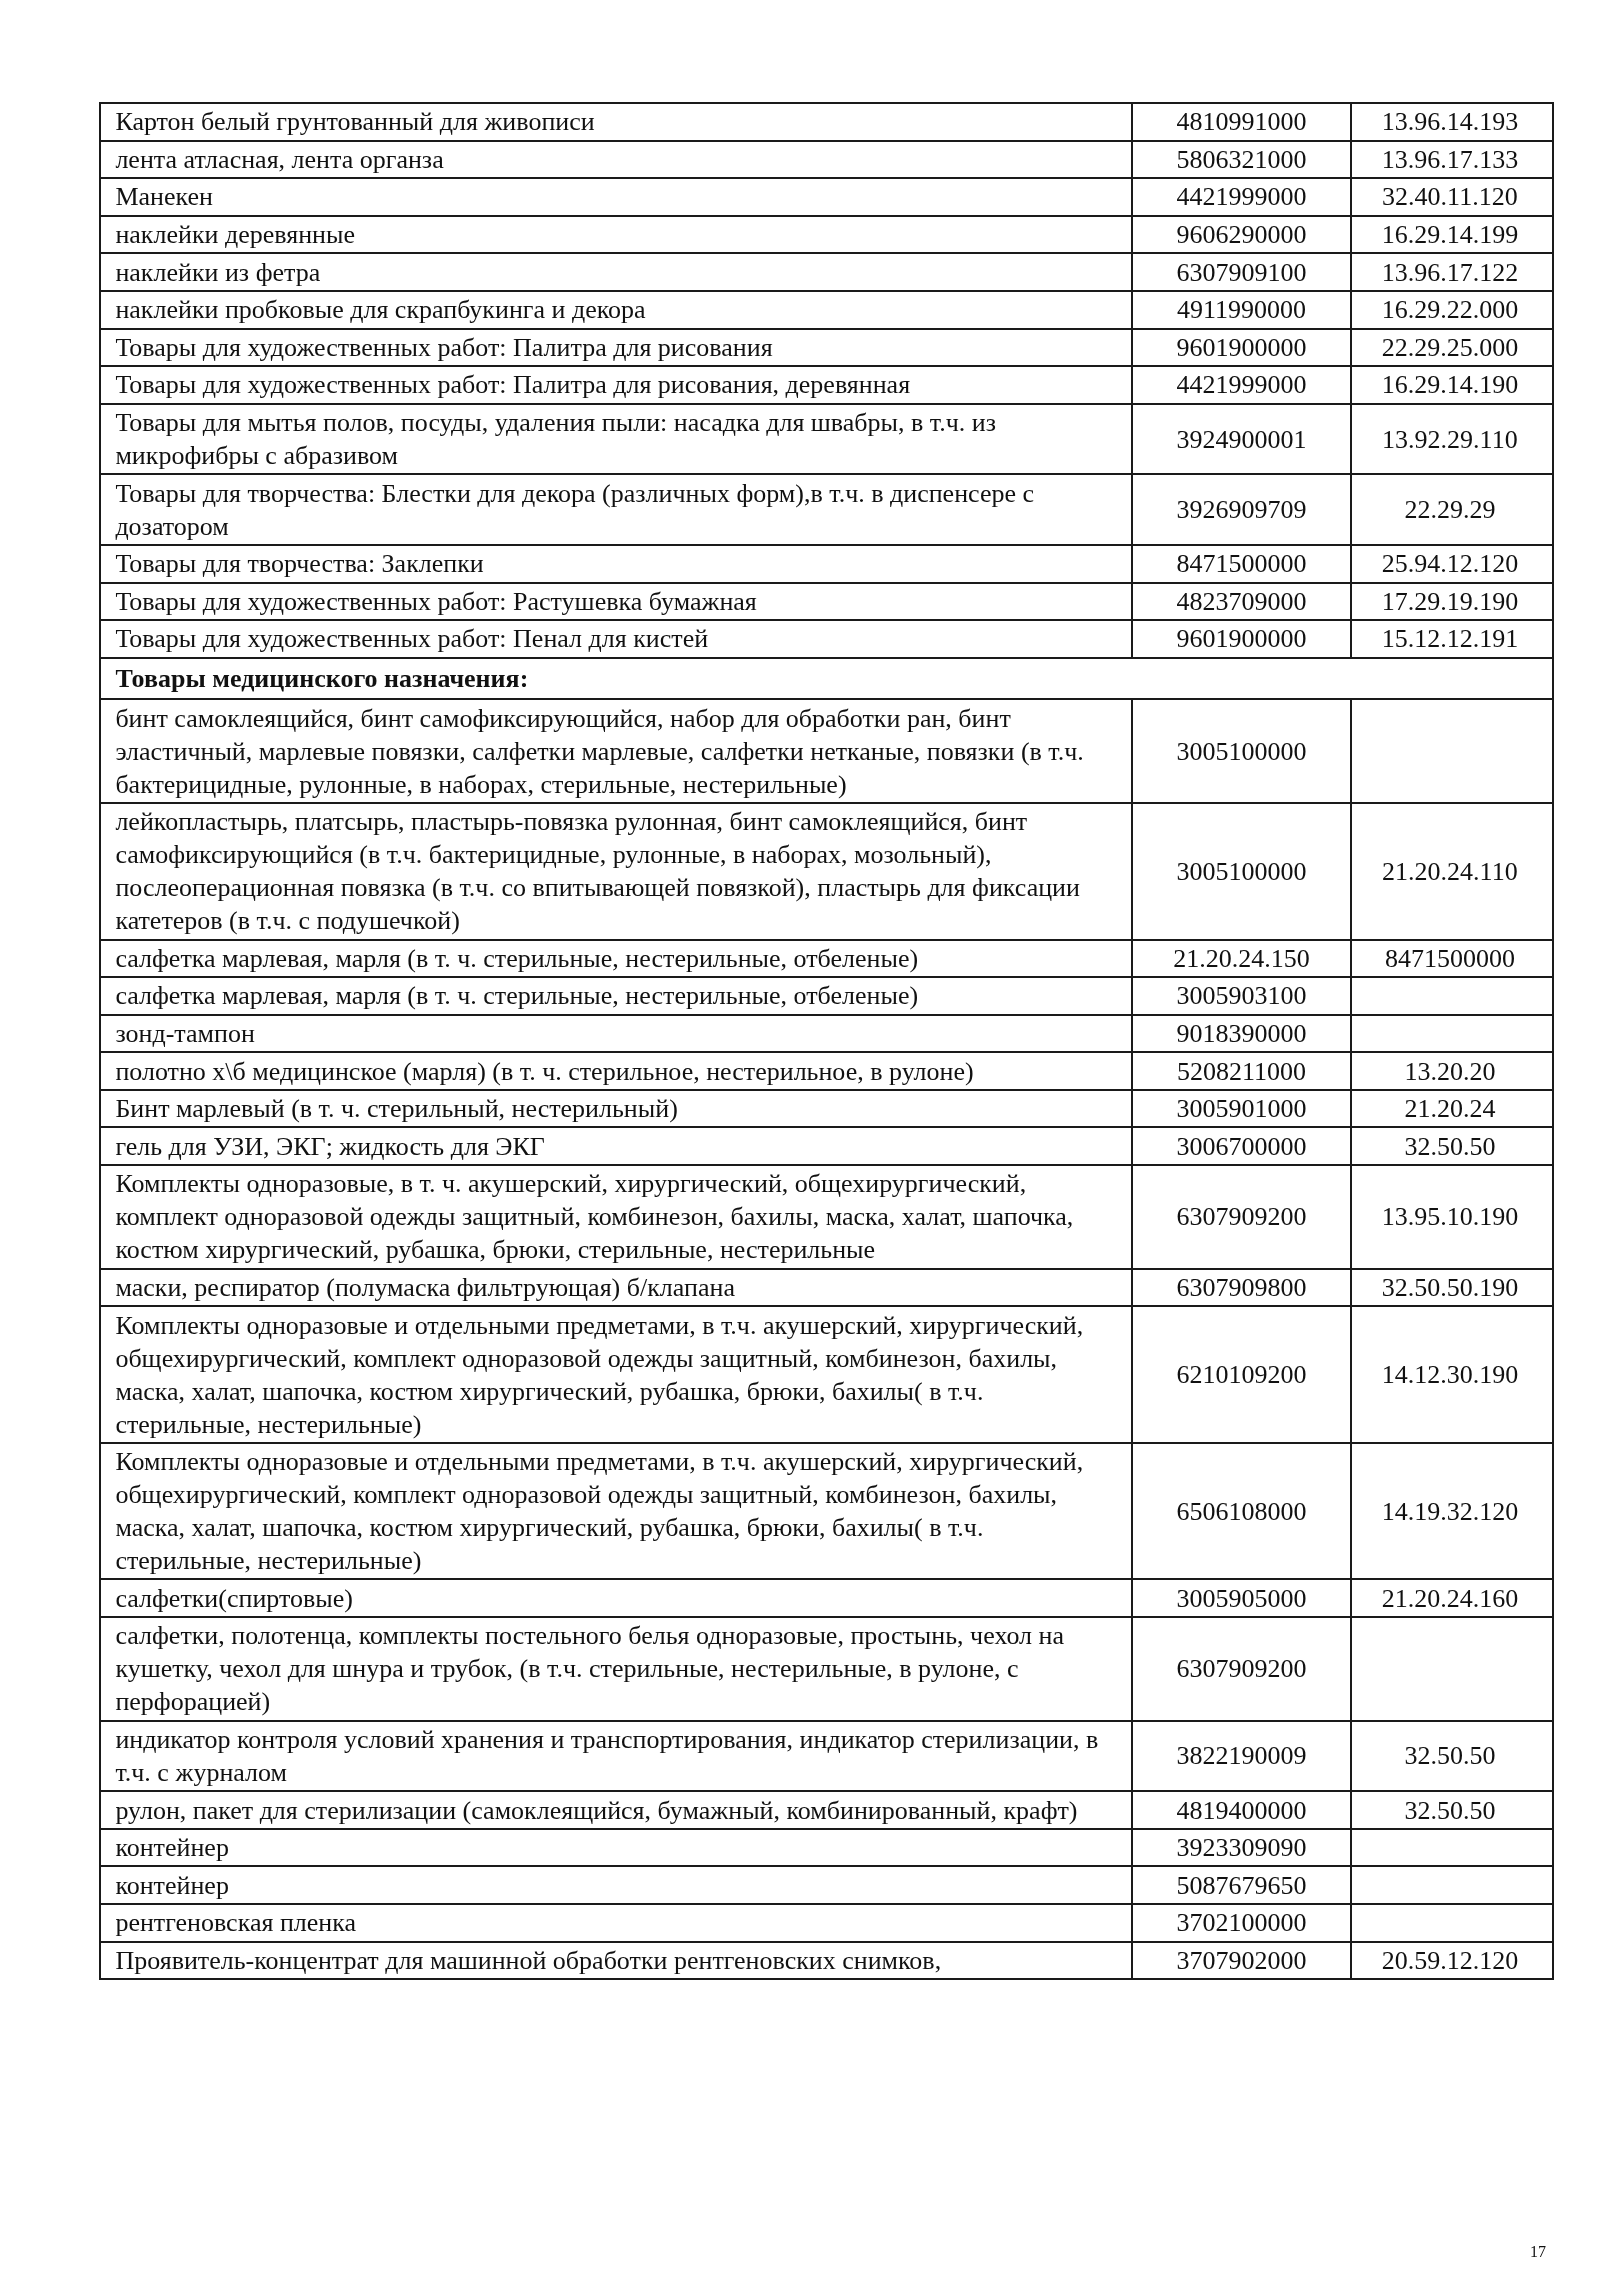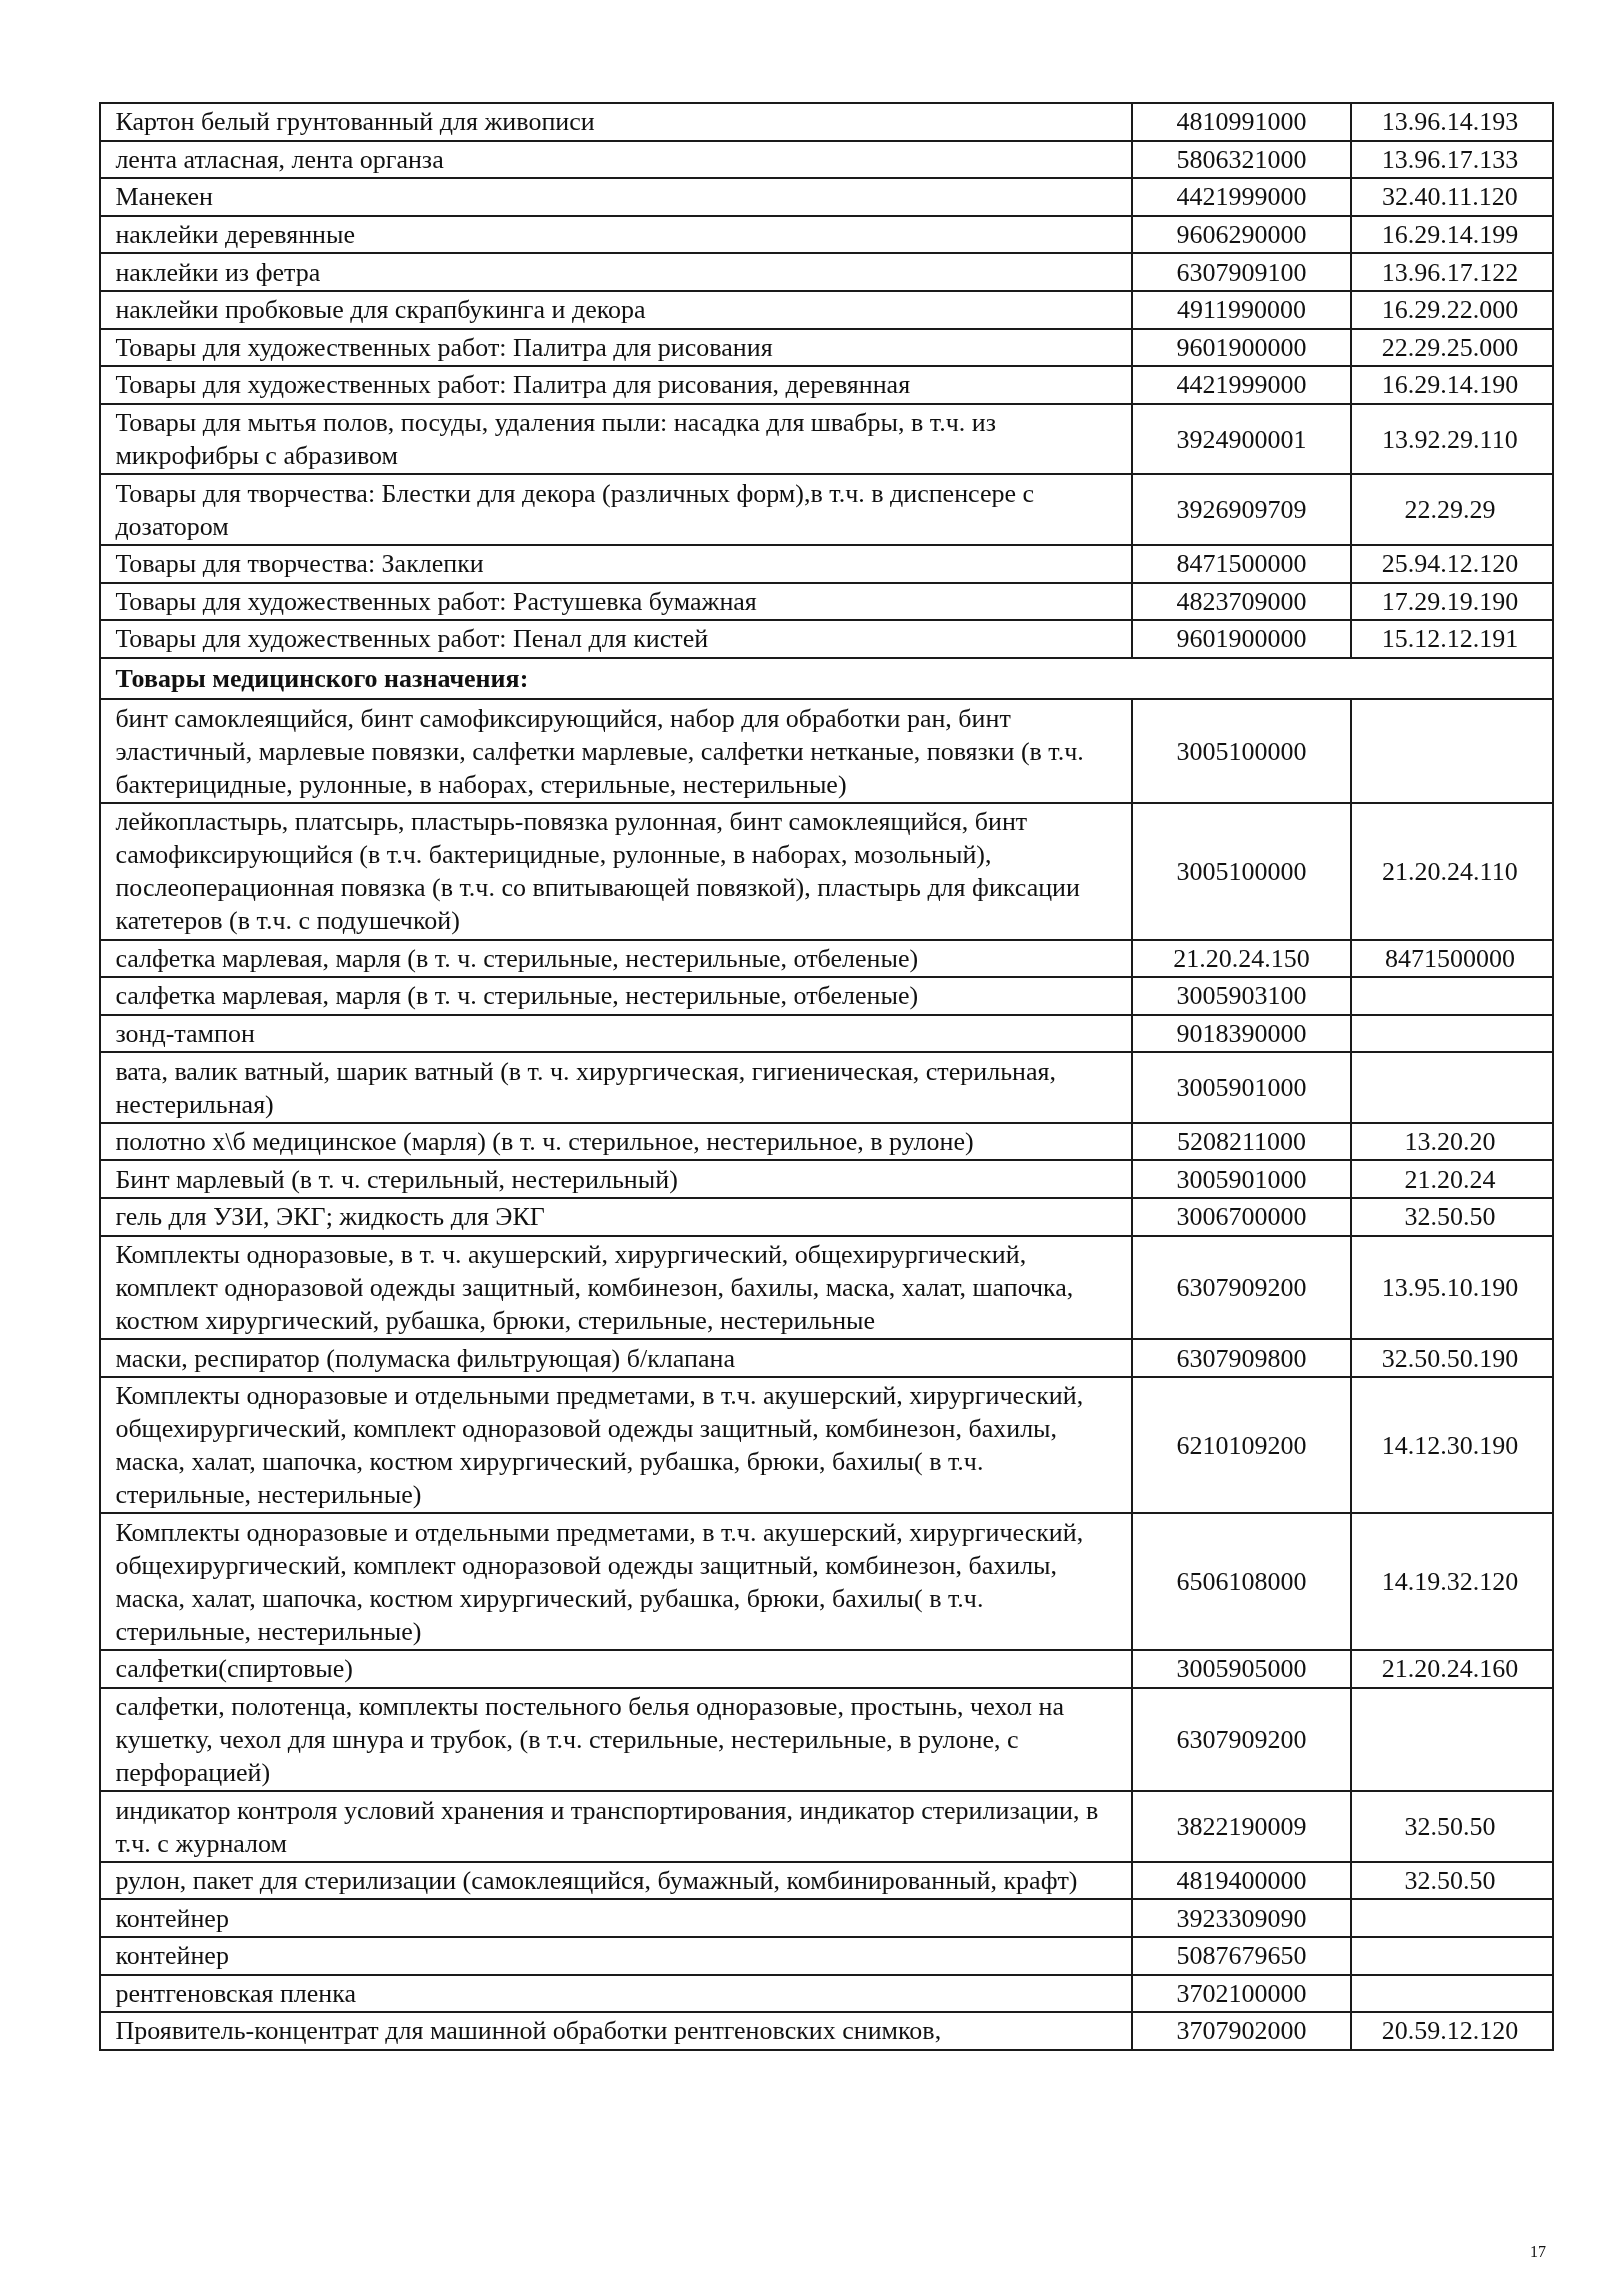--- a/index.html
+++ b/index.html
@@ -124,25 +124,20 @@
         <td class="name">салфетка марлевая, марля (в т. ч. стерильные, нестерильные, отбеленые)</td>
         <td class="code">3005903100</td>
         <td class="okpd"></td>
       </tr>
       <tr>
         <td class="name">зонд-тампон</td>
         <td class="code">9018390000</td>
         <td class="okpd"></td>
       </tr>
       <tr>
-        <td class="name">вата, валик ватный, шарик ватный (в т. ч. хирургическая, гигиеническая, стерильная, нестерильная)</td>
-        <td class="code">3005901000</td>
-        <td class="okpd"></td>
-      </tr>
-      <tr>
         <td class="name">полотно х\б медицинское (марля) (в т. ч. стерильное, нестерильное, в рулоне)</td>
         <td class="code">5208211000</td>
         <td class="okpd">13.20.20</td>
       </tr>
       <tr>
         <td class="name">Бинт марлевый (в т. ч. стерильный, нестерильный)</td>
         <td class="code">3005901000</td>
         <td class="okpd">21.20.24</td>
       </tr>
       <tr>

